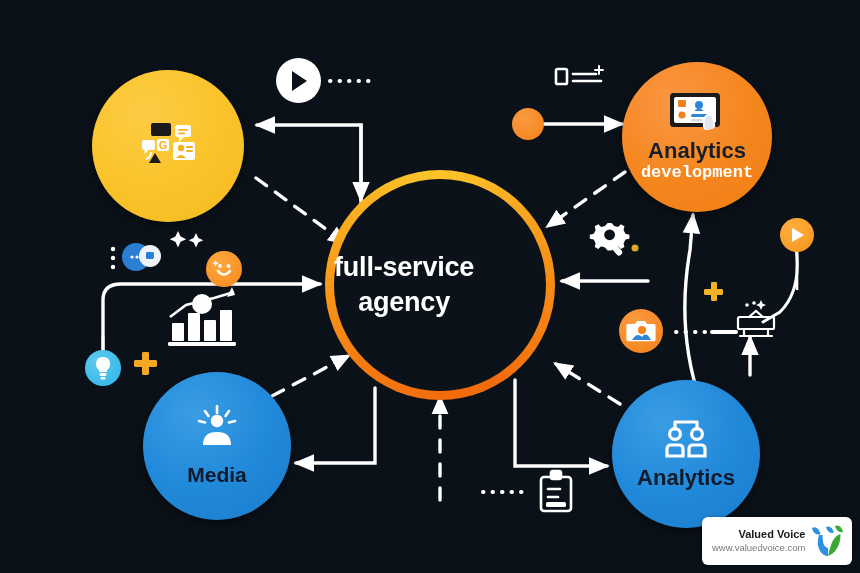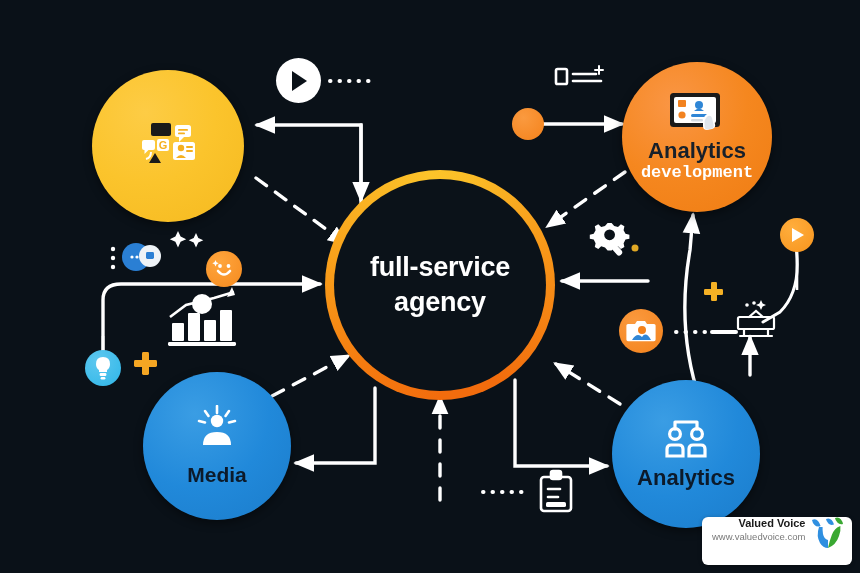--- a/index.html
+++ b/index.html
@@ -25,21 +25,21 @@
     z-index:6;
   }
   .hub-ring{
     position:absolute;inset:0;border-radius:50%;
     background:conic-gradient(from 180deg,#f26c0d 0deg,#f47b10 45deg,#f9a21b 105deg,#fcc42a 175deg,#fbbd27 195deg,#f79418 255deg,#f26c0d 330deg,#f26c0d 360deg);
   }
   .hub-inner{
     position:absolute;left:9px;top:9px;right:9px;bottom:9px;
     border-radius:50%;
     background:#0b1219;
-    display:flex;align-items:center;justify-content:center;
+    display:flex;align-items:center;
   }
   .hub-text{
     color:#ffffff;
     font-size:27px;
     font-weight:bold;
     line-height:1.28;
     text-align:center;
     letter-spacing:-0.2px;
   }
 
@@ -100,21 +100,21 @@
     background:radial-gradient(circle at 36% 30%,#ffae3d,#f7941d);}
   #deco-dot-orange{left:512px;top:108px;width:32px;height:32px;
     background:radial-gradient(circle at 36% 30%,#fa9a3f,#f4821b);}
   #deco-play-white{left:276px;top:58px;width:45px;height:45px;background:#ffffff;}
 
   
   #watermark{
     position:absolute;right:8px;bottom:8px;
     width:150px;height:48px;
     background:#ffffff;border-radius:6px;
-    display:flex;align-items:flex-start;
+    display:flex;align-items:center;
     padding:0 8px 0 10px;box-sizing:border-box;
     z-index:20;
     box-shadow:0 1px 4px rgba(0,0,0,.3);
   }
   #watermark .wm-text{flex:1;text-align:right;padding-right:6px;}
   #wm-name{font-size:11px;font-weight:bold;color:#1a1a1a;line-height:1.25;}
   #wm-url{font-size:9.5px;color:#7a7a7a;line-height:1.3;}
 </style>
 </head>
 <body>

